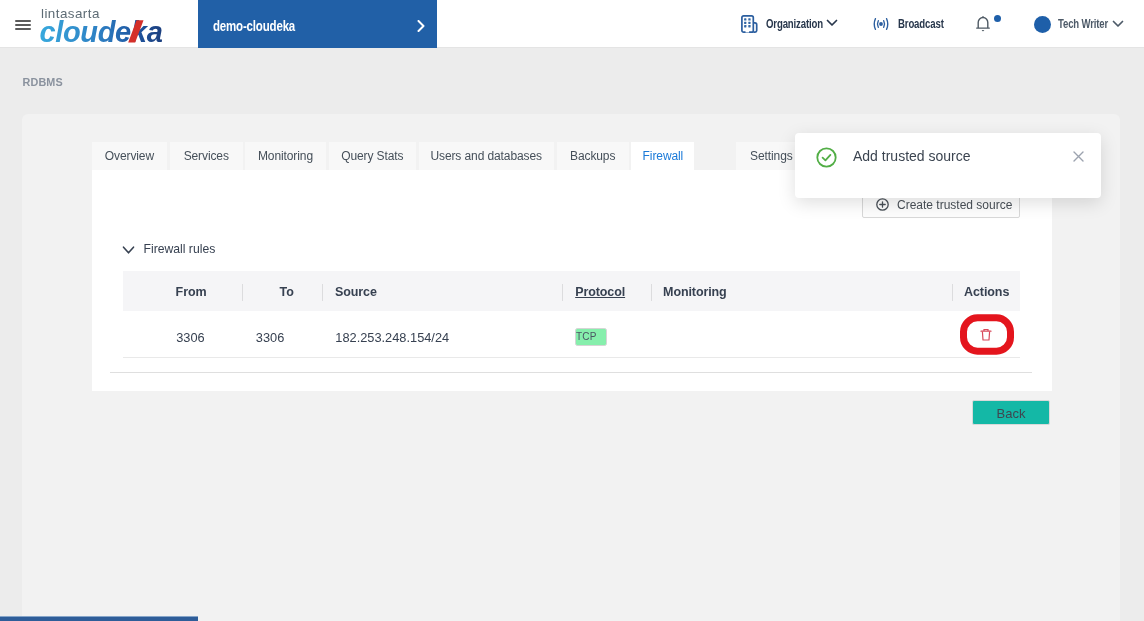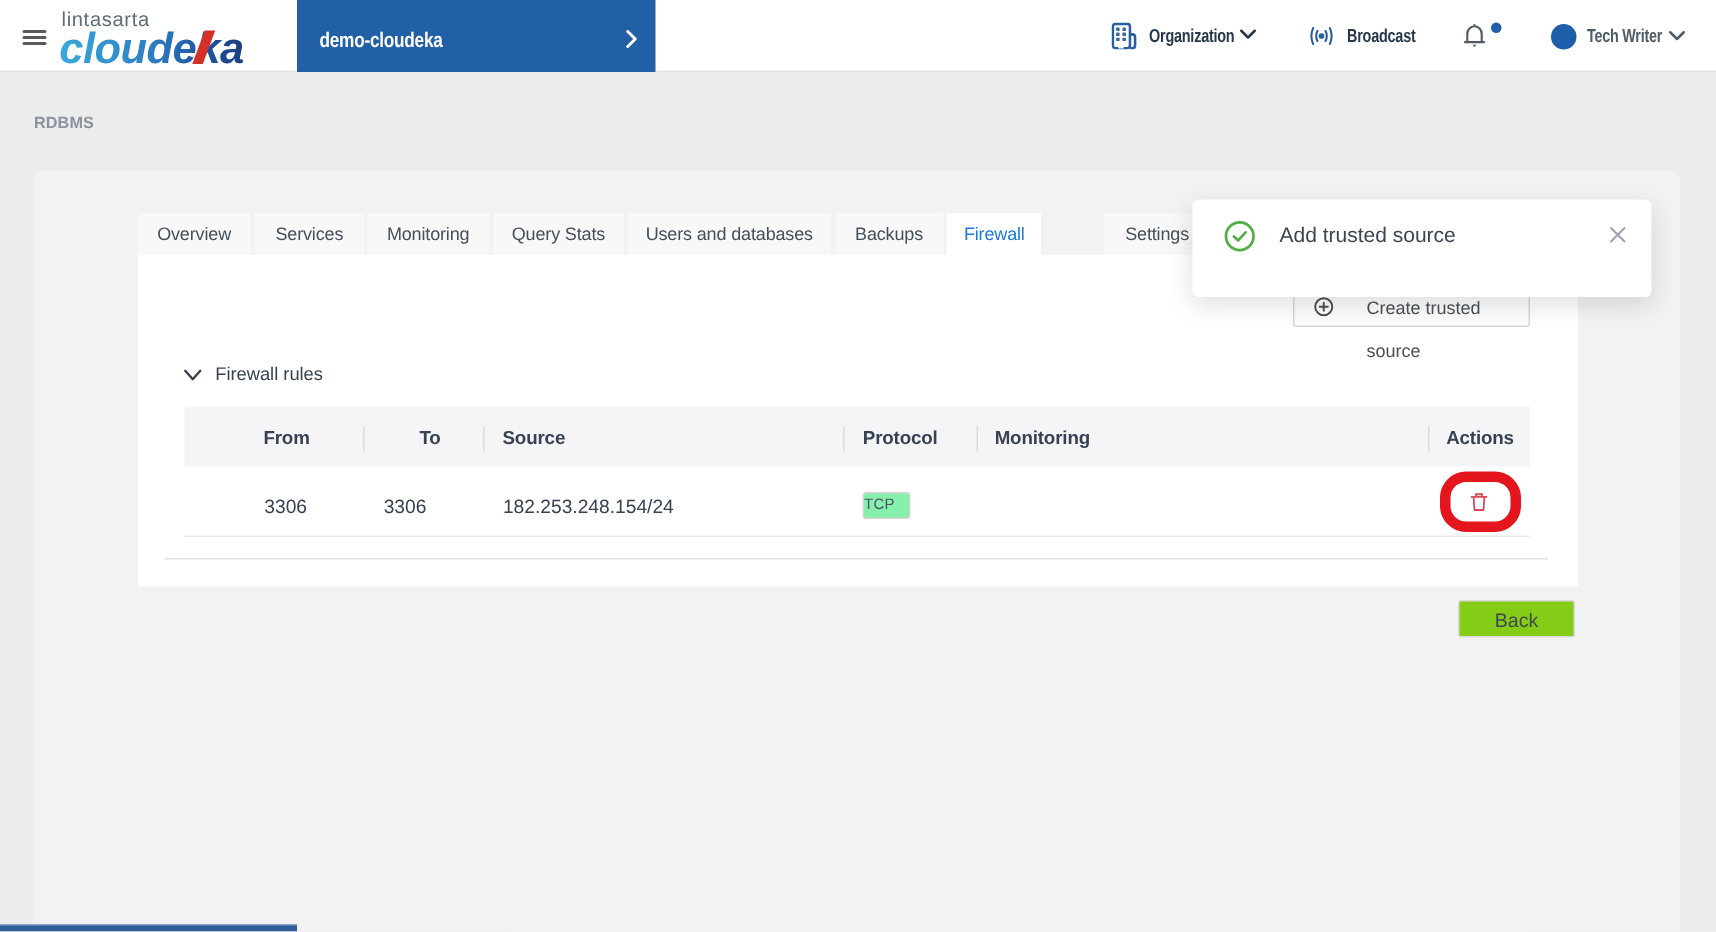--- a/index.html
+++ b/index.html
@@ -92,33 +92,33 @@
 <style>
   .tab { top:142px; height:28px; line-height:28px; text-align:center; background:#f8f8f8; font-size:12px; color:#454f59; letter-spacing:-0.1px; }
   .tab.active { background:#ffffff; color:#1979d8; height:29px; z-index:2; }
 </style>
 
 <div class="abs" style="left:862px; top:190px; width:158px; height:28px; background:#fdfdfd; border:1px solid #d8d8d8; border-radius:2px;">
   <svg style="position:absolute; left:13px; top:7px;" width="13" height="13" viewBox="0 0 13 13">
     <circle cx="6.5" cy="6.5" r="5.7" fill="none" stroke="#495057" stroke-width="1.3"></circle>
     <path d="M6.5 3.8 L6.5 9.2 M3.8 6.5 L9.2 6.5" stroke="#495057" stroke-width="1.3" stroke-linecap="round"></path>
   </svg>
-  <div style="position:absolute; left:34px; top:0; height:28px; line-height:29px; font-size:12px; color:#495057;margin-left:14px;">Create trusted source</div>
+  <div style="position:absolute; left:34px; top:0; height:28px; line-height:29px; font-size:12px; color:#495057;">Create trusted source</div>
 </div>
 
 <svg class="abs" style="left:122px; top:245.5px;" width="13" height="9" viewBox="0 0 13 9">
     <path d="M1.5 1.2 L6.5 6.8 L11.5 1.2" fill="none" stroke="#374151" stroke-width="1.6" stroke-linecap="round" stroke-linejoin="round"></path>
   </svg>
 <div class="abs" style="left:143.5px; top:241.5px; font-size:12.2px; color:#374151;">Firewall rules</div>
 
 <div class="abs" style="left:123px; top:271px; width:897px; height:40px; background:#f5f5f7;"></div>
 <div class="abs th" style="left:175.6px;">From</div>
 <div class="abs th" style="left:255.6px;margin-left:24px;">To</div>
 <div class="abs th" style="left:335px;">Source</div>
-<div class="abs th" style="left:575.2px;">Protocol</div>
+<div class="abs th" style="left:575.2px;text-decoration:underline;">Protocol</div>
 <div class="abs th" style="left:663.1px;">Monitoring</div>
 <div class="abs th" style="left:964.1px;">Actions</div>
 <style>
   .th { top:281px; height:22px; line-height:22px; font-size:12.5px; font-weight:bold; color:#374151; letter-spacing:-0.1px; }
   .colsep { position:absolute; top:284px; width:1px; height:17px; background:#dcdcde; }
 </style>
 <div class="colsep" style="left:242.4px;"></div>
 <div class="colsep" style="left:321.9px;"></div>
 <div class="colsep" style="left:562.1px;"></div>
 <div class="colsep" style="left:650.8px;"></div>
@@ -148,15 +148,15 @@
   <svg style="position:absolute; left:21px; top:14px;" width="21" height="21" viewBox="0 0 21 21">
     <circle cx="10.5" cy="10.5" r="9.2" fill="none" stroke="#52ae46" stroke-width="1.8"></circle>
     <path d="M6.6 10.7 L9.4 13.3 L14.4 7.9" fill="none" stroke="#52ae46" stroke-width="1.8" stroke-linecap="round" stroke-linejoin="round"></path>
   </svg>
   <div style="position:absolute; left:58px; top:15px; font-size:14px; color:#3b4450;">Add trusted source</div>
   <svg style="position:absolute; left:277px; top:17px;" width="13" height="13" viewBox="0 0 13 13">
     <path d="M2 2 L11 11 M11 2 L2 11" stroke="#9ca3af" stroke-width="1.4" stroke-linecap="round"></path>
   </svg>
 </div>
 
-<div class="abs" style="left:972px; top:400px; width:78px; height:25px; background:#84cc16; border:1px solid #d9d9d9; border-radius:2px; text-align:center; line-height:25px; font-size:13px; color:#3f4750;">Back</div>
+<div class="abs" style="left:972px; top:400px; width:78px; height:25px; background:#14b8a6; border:1px solid #d9d9d9; border-radius:2px; text-align:center; line-height:25px; font-size:13px; color:#3f4750;">Back</div>
 
 <div class="abs" style="left:0; top:616px; width:198px; height:5px; background:#2e5d99; border-top:1px solid #86a5c9;"></div>
 
 </body></html>

